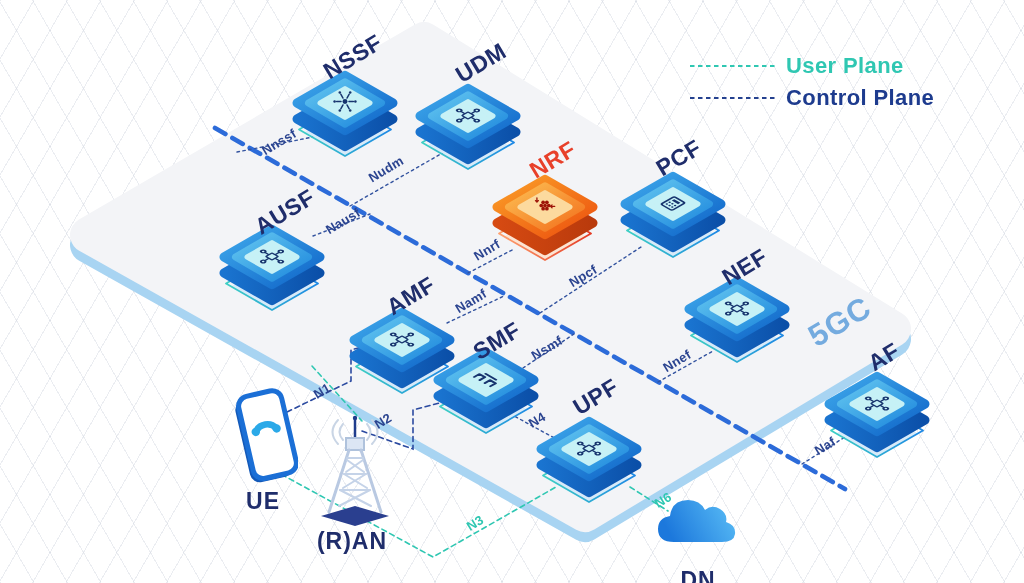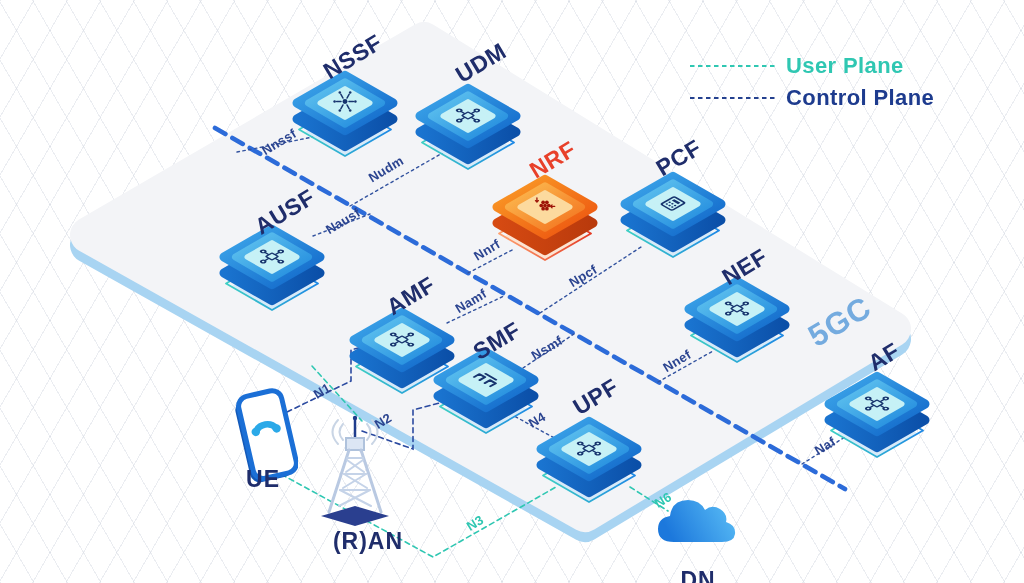--- a/index.html
+++ b/index.html
@@ -316,22 +316,22 @@
   <span class="nf-label red" style="left:553px;top:160px">NRF</span>
   <span class="nf-label" style="left:679px;top:158px">PCF</span>
   <span class="nf-label" style="left:411px;top:296px">AMF</span>
   <span class="nf-label" style="left:497px;top:341px">SMF</span>
   <span class="nf-label" style="left:745px;top:267px">NEF</span>
   <span class="nf-label" style="left:596px;top:397px">UPF</span>
   <span class="nf-label" style="left:884px;top:357px">AF</span>
 
   <span class="gc-label" style="left:840px;top:322px">5GC</span>
 
-  <span class="ep-label" style="left:263px;top:479px">UE</span>
-  <span class="ep-label" style="left:368px;top:541px">(R)AN</span>
+  <span class="ep-label" style="left:263px;top:501px">UE</span>
+  <span class="ep-label" style="left:352px;top:541px">(R)AN</span>
   <span class="ep-label" style="left:698px;top:580px">DN</span>
 
   <span class="iface" style="left:279px;top:142px">Nnssf</span>
   <span class="iface" style="left:386px;top:169px">Nudm</span>
   <span class="iface" style="left:343px;top:221px">Nausf</span>
   <span class="iface" style="left:487px;top:250px">Nnrf</span>
   <span class="iface" style="left:583px;top:276px">Npcf</span>
   <span class="iface" style="left:471px;top:301px">Namf</span>
   <span class="iface" style="left:547px;top:348px">Nsmf</span>
   <span class="iface" style="left:677px;top:361px">Nnef</span>

